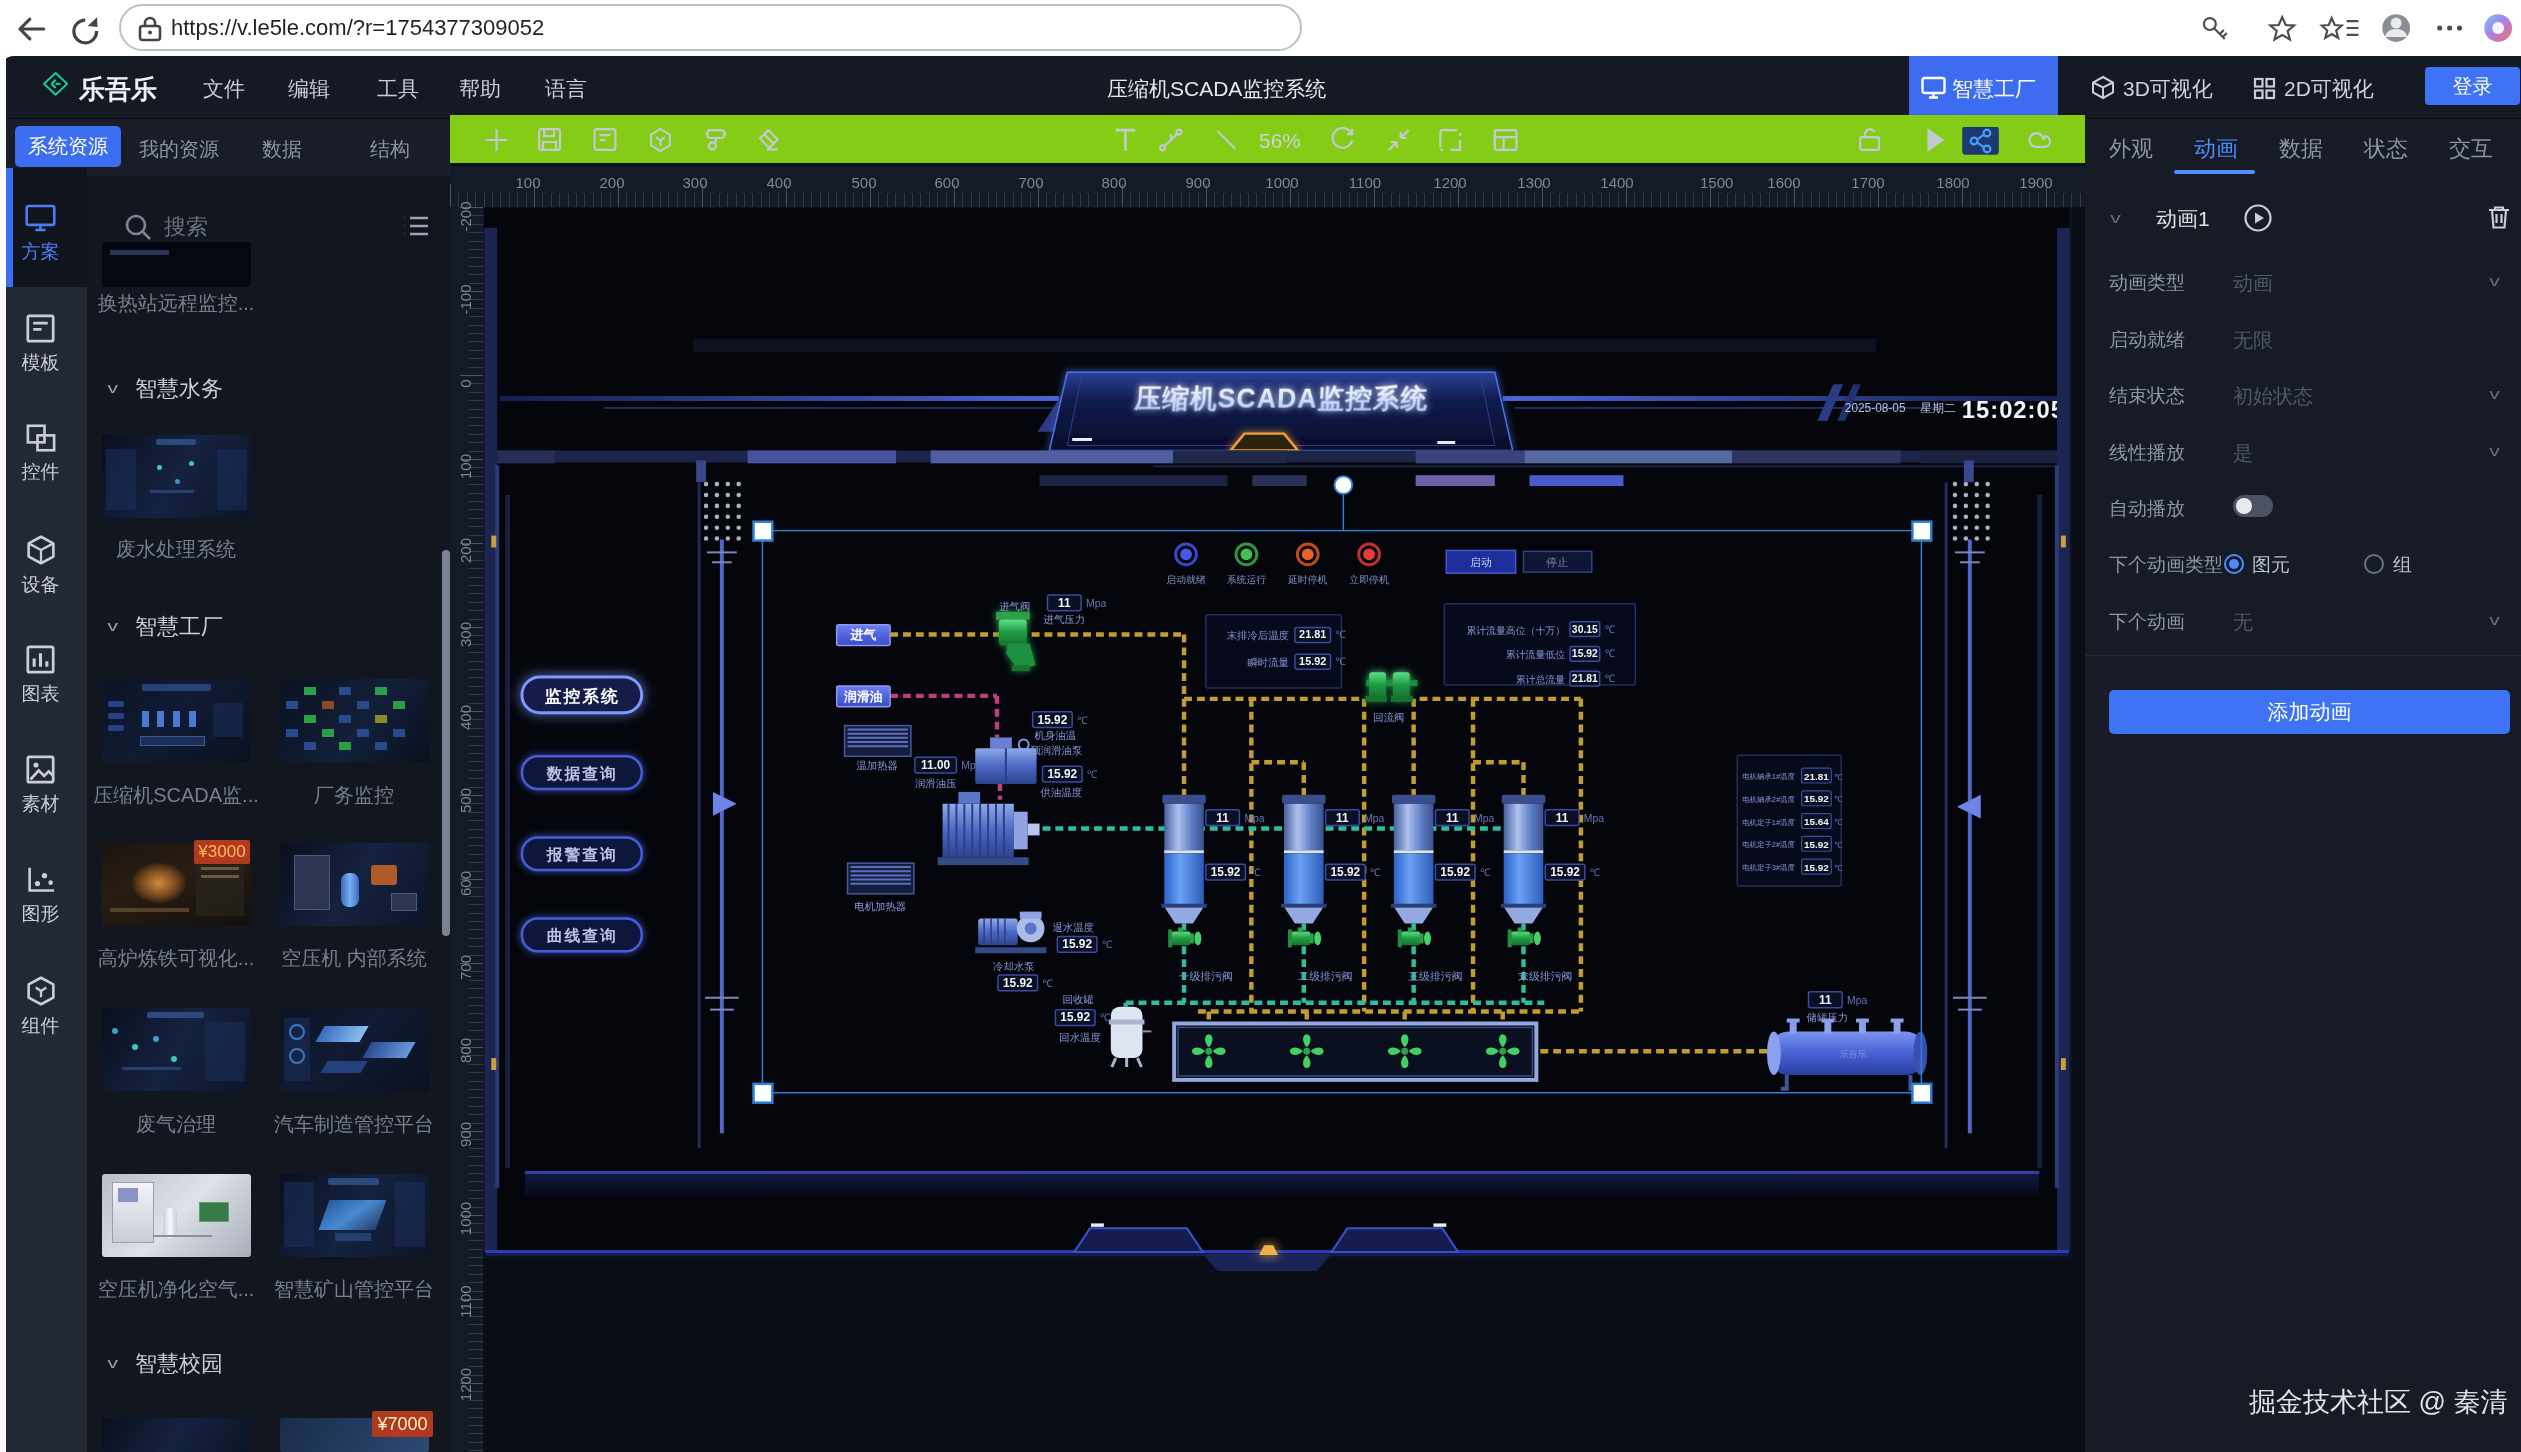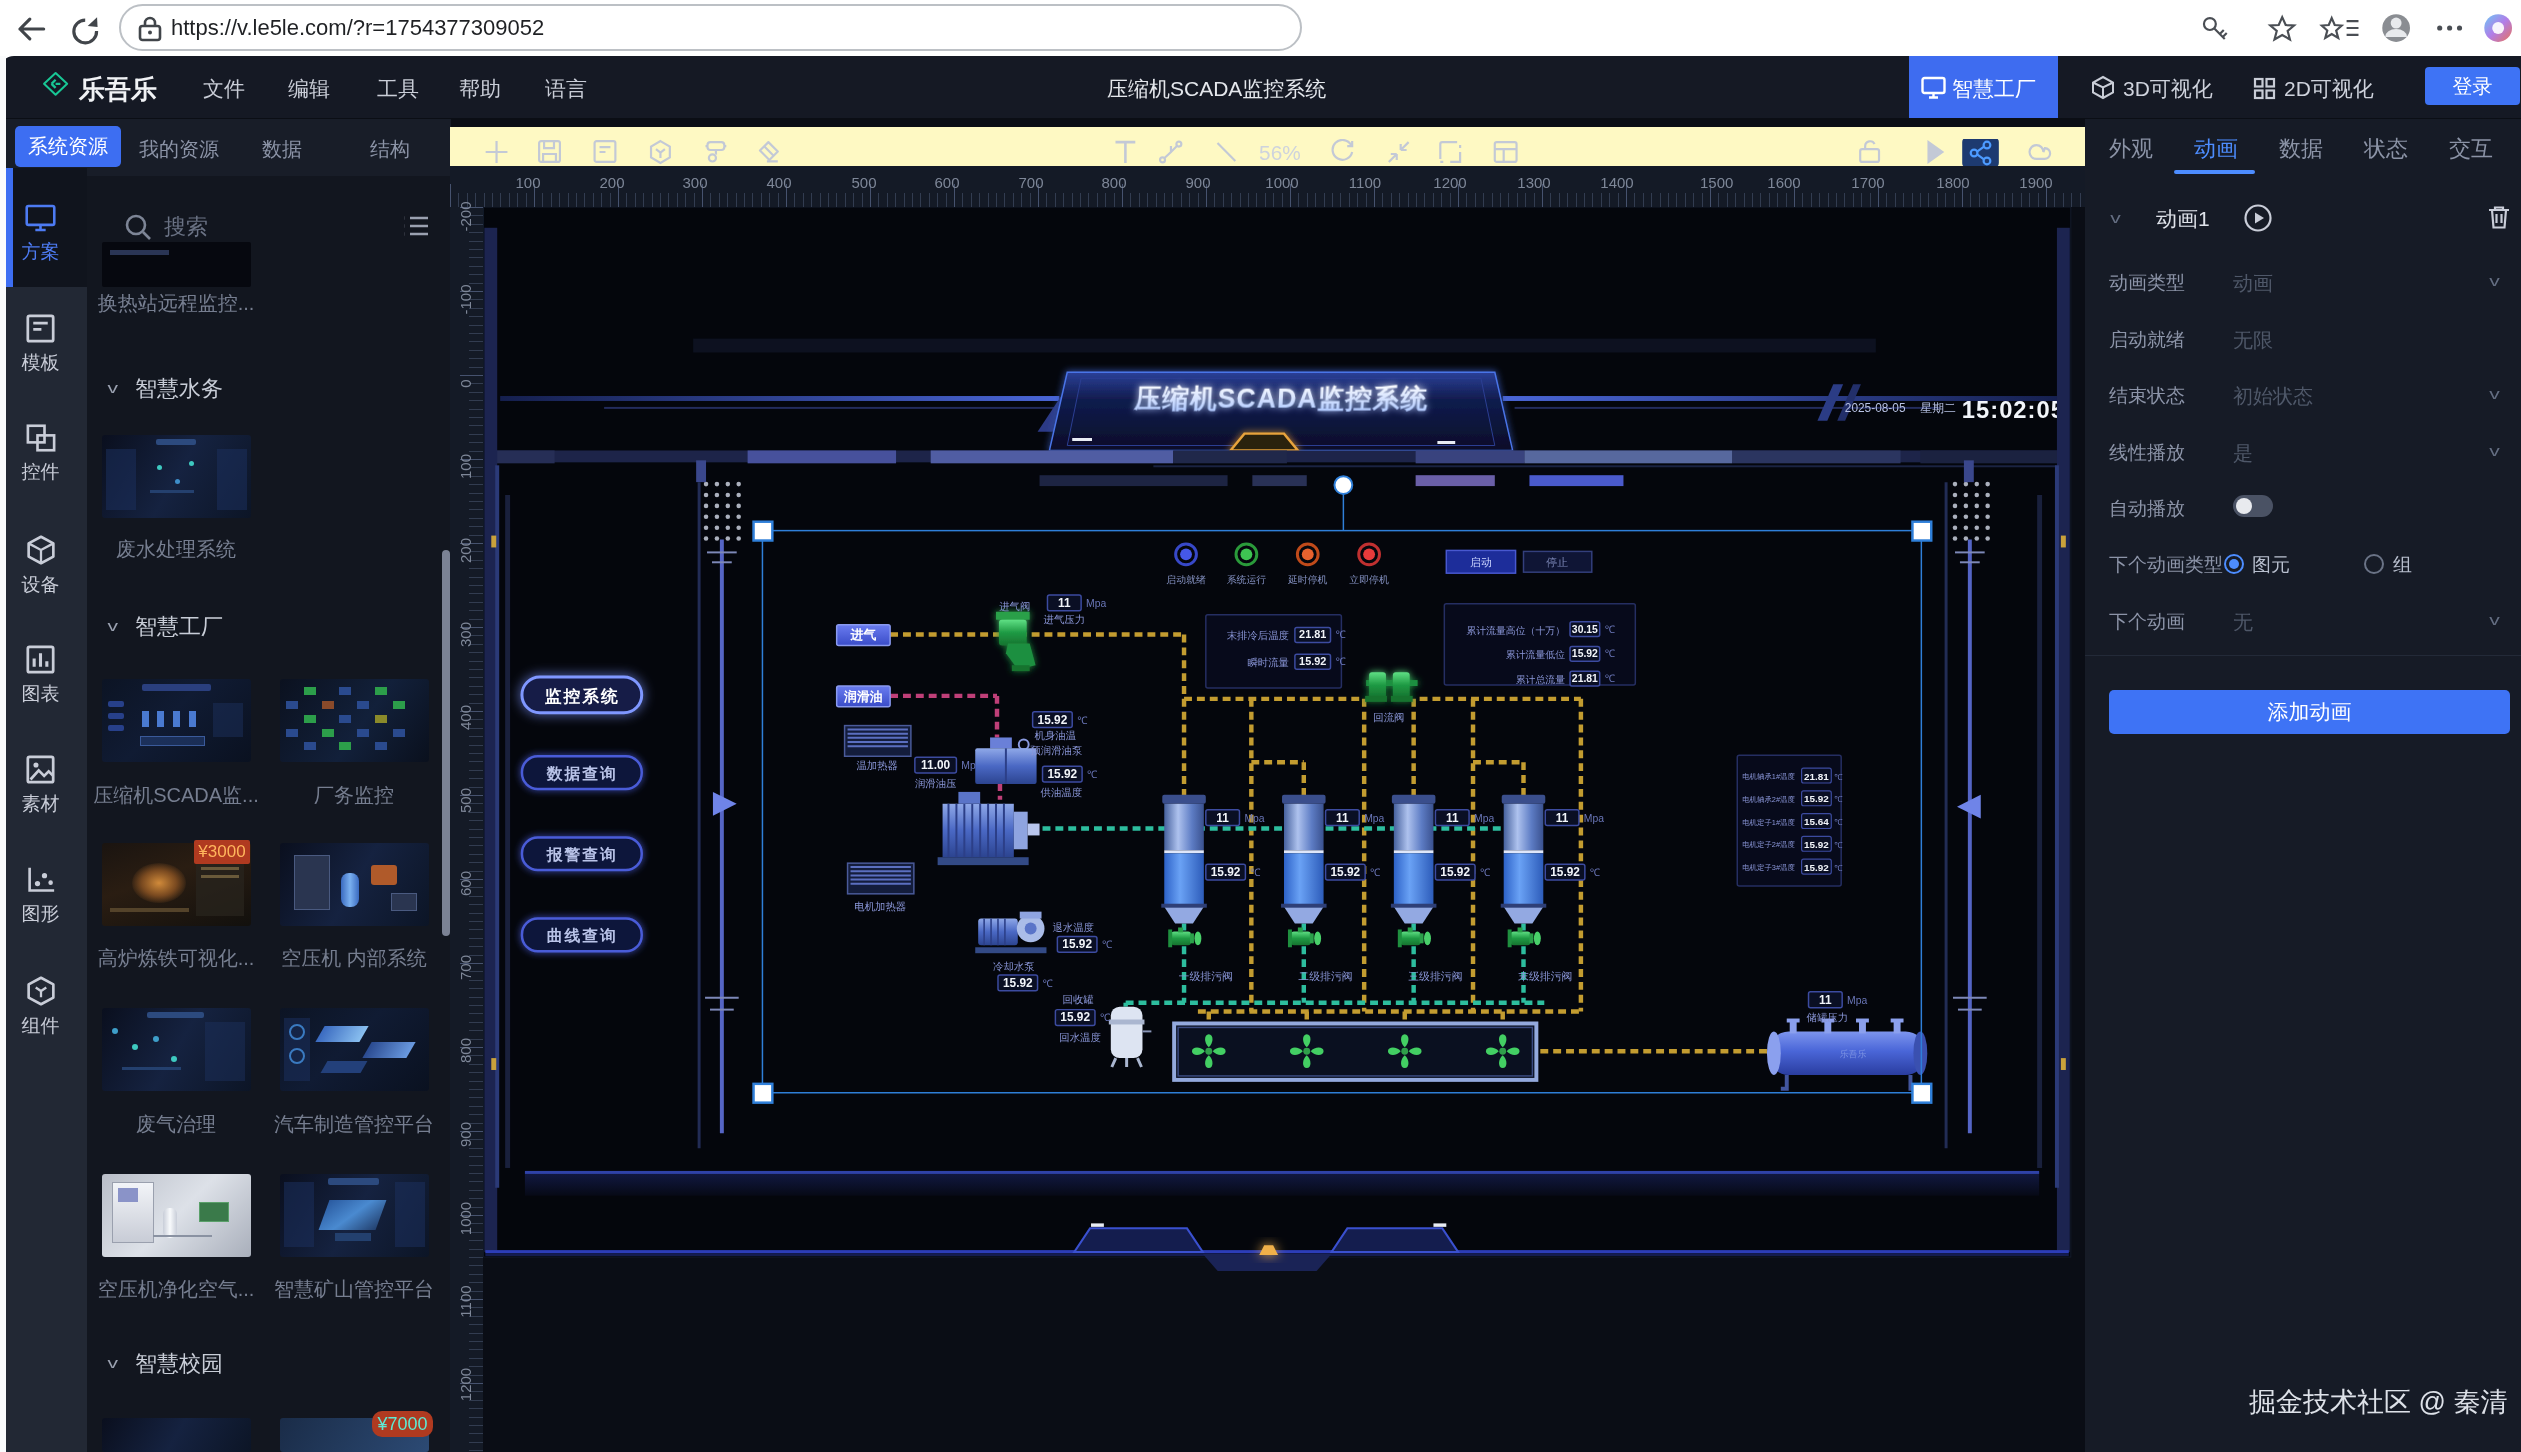--- a/index.html
+++ b/index.html
@@ -14,21 +14,21 @@
 #lpanel{position:absolute;left:87px;top:176px;width:363px;height:1276px;background:#12161f}
 .thumb{position:absolute;width:149px;height:83px;border-radius:3px;overflow:hidden}
 .tlabel{position:absolute;width:168px;text-align:center;font-size:20px;color:#767e90;white-space:nowrap}
 .sechead{position:absolute;font-size:22px;color:#c8cdd7}
 .chev{position:absolute;font-size:15px;color:#9aa1b0;transform:scaleX(1.4)}
 #rpanel{position:absolute;left:2085px;top:119px;width:437px;height:1334px;background:#161b26}
 .rtab{position:absolute;top:134px;font-size:22px;color:#8b93a6}
 .rlabel{position:absolute;font-size:19px;color:#8c94a8}
 .rvalue{position:absolute;font-size:20px;color:#4f5869}
 .rchev{position:absolute;font-size:14px;color:#646e82;transform:scaleX(1.5)}
-#toolbar{position:absolute;left:450px;top:127px;width:1635px;height:48px;background:#fef9c3}
+#toolbar{position:absolute;left:450px;top:115px;width:1635px;height:48px;background:#84cc16}
 #hruler{position:absolute;left:450px;top:166px;width:1635px;height:41px;background:#141a26}
 #vruler{position:absolute;left:450px;top:207px;width:33px;height:1245px;background:#141a26}
 #canvasbg{position:absolute;left:483px;top:207px;width:1602px;height:1245px;background:#0a0d15}
 .rnum{position:absolute;font-size:15px;color:#7e8798}
 svg text{font-family:"Liberation Sans",sans-serif}
 </style></head>
 <body>
 <div id="chrome">
 <svg class="abs" style="left:14px;top:12px" width="89" height="34" viewBox="0 0 90 34">
 <path d="M6 17 H30 M6 17 L16 7 M6 17 L16 27" stroke="#41454a" stroke-width="3.2" fill="none" stroke-linecap="round" stroke-linejoin="round"></path>
@@ -265,21 +265,21 @@
       <div style="position:absolute;left:115px;top:8px;width:30px;height:65px;background:rgba(28,48,92,.55)"></div>
       <div style="position:absolute;left:48px;top:4px;width:51px;height:7px;background:#2c4a7e;border-radius:2px"></div>
       <div style="position:absolute;left:44px;top:26px;width:57px;height:30px;background:linear-gradient(135deg,#2a5aa0,#4a8ad0,#23406e);transform:skewX(-20deg)"></div>
       <div style="position:absolute;left:55px;top:59px;width:36px;height:8px;background:#23406e"></div>
     </div>
     <div class="tlabel" style="left:183px;top:1100px">智慧矿山管控平台</div>
 <div class="chev" style="left:22px;top:1178px">v</div>
     <div class="sechead" style="left:48px;top:1173px">智慧校园</div>
 <div class="thumb" style="left:15px;top:1242px;height:34px;background:linear-gradient(120deg,#0a0f1e 0%,#152240 50%,#0c1526 100%)"></div>
 <div class="thumb" style="left:193px;top:1242px;height:34px;background:linear-gradient(120deg,#1a2c48,#2c4a74)"></div>
-<div class="abs" style="left:285px;top:1235px;width:61px;height:26px;background:#b03a20;border-radius:10px;color:#5eead4;font-size:18px;text-align:center;line-height:26px">¥7000</div>
+<div class="abs" style="left:285px;top:1235px;width:61px;height:26px;background:#b03a20;border-radius:2px;color:#fef9c3;font-size:18px;text-align:center;line-height:26px">¥7000</div>
 </div>
 <div class="abs" style="left:442px;top:550px;width:8px;height:386px;background:#7b8294;border-radius:4px"></div>
 
 <div id="toolbar">
 <svg class="abs" style="left:0;top:12px" width="1635" height="28" viewBox="0 0 1651 28">
 <g stroke="#c3c9d6" stroke-width="2.2" fill="none">
 <g transform="translate(34,0)">
           <path d="M13 2 V24 M2 13 H24"></path>
         </g>
 <g transform="translate(88,0)">

